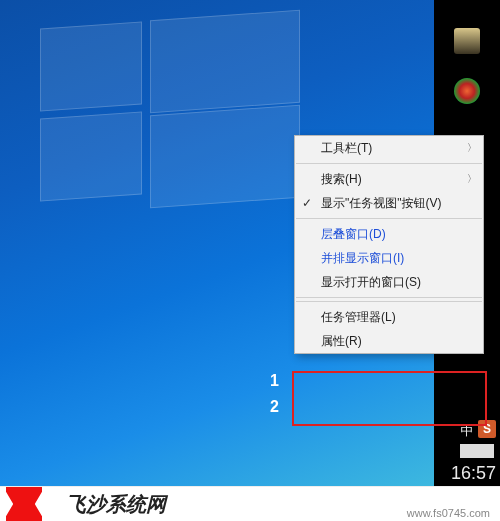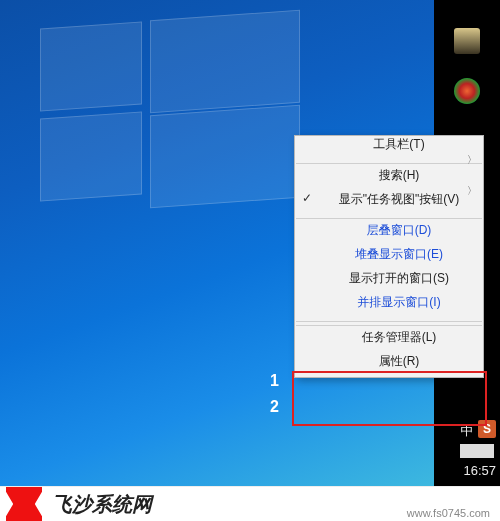--- a/index.html
+++ b/index.html
@@ -85,21 +85,21 @@
       top: 444px;
       left: 26px;
       width: 34px; height: 14px;
       background: #ddd;
     }
     .clock {
       position:absolute;
       top: 463px;
       left:0; right:4px;
       color:#e9e9e9;
-      font-size:13px;
+      font-size:18px;
       text-align:right;
     }
 
     .context-menu {
       position: absolute;
       top: 135px;
       left: 294px;
       width: 190px;
       background: #f2f2f2;
       border: 1px solid #b8b8b8;
@@ -107,21 +107,20 @@
       font-size: 12px;
       color: #222;
     }
     .menu-item {
       display: flex;
       align-items: center;
       height: 24px;
       padding: 0 6px 0 26px;
       position: relative;
       white-space: nowrap;
-      flex-direction: column;
     }
     .menu-item.disabled { color: #1d4ed8; }
     .menu-item .check {
       position: absolute;
       left: 7px;
       font-size: 12px;
       color: #333;
     }
     .menu-item .arrow {
       margin-left: auto;
@@ -158,21 +157,21 @@
     }
     .footer-flag {
       width: 36px;
       height: 35px;
       background: #e11;
       position: relative;
       clip-path: polygon(0 0, 100% 0, 100% 15%, 80% 50%, 100% 85%, 100% 100%, 0 100%, 0 85%, 20% 50%, 0 15%);
       margin-left: 6px;
     }
     .footer-text {
-      margin-left: 10px;
+      margin-left: 24px;
       font-size: 20px;
       font-weight: 700;
       font-style: italic;
       color: #222;
       text-align: right;
     }
     .footer-sub {
       position:absolute;
       right:10px;
       bottom:2px;
@@ -215,27 +214,24 @@
     </div>
     <div class="menu-item">
       <span class="check">✓</span>
       <span>显示"任务视图"按钮(V)</span>
     </div>
     <div class="menu-sep"></div>
     <div class="menu-item disabled">
       <span>层叠窗口(D)</span>
     </div>
     <div class="menu-item disabled">
-      <span>堆叠显示窗口(E)</span>
+      <span>并排显示窗口(I)</span>
     </div>
     <div class="menu-item">
       <span>显示打开的窗口(S)</span>
-    </div>
-    <div class="menu-item disabled">
-      <span>并排显示窗口(I)</span>
     </div>
     <div class="menu-sep"></div>
     <div class="menu-sep"></div>
     <div class="menu-item">
       <span>任务管理器(L)</span>
     </div>
     <div class="menu-item">
       <span>属性(R)</span>
     </div>
   </div>

